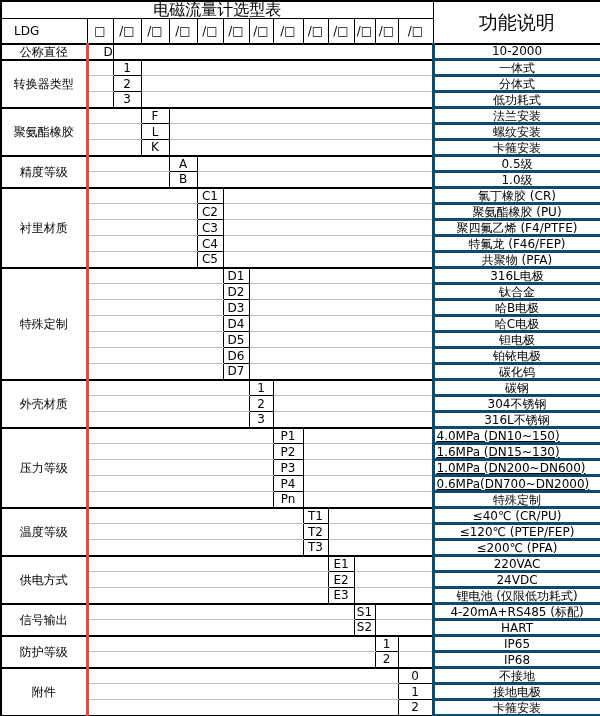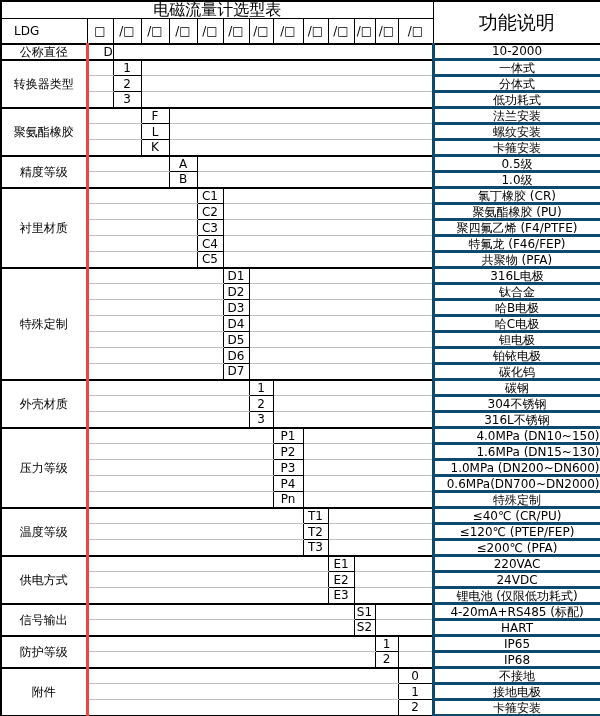--- a/index.html
+++ b/index.html
@@ -17,21 +17,21 @@
   .title-cell{border-bottom:1px solid #000;border-right:1px solid #000;font-size:16px;}
   .func-cell{font-size:19px;}
   .mpre{border-right:1px solid #000;text-align:left;padding-left:12px;font-size:12px;}
   .mbox{border:1px solid #000;font-size:12px;}
   .cat{border-right:3px solid #ef4444;font-size:12px;}
   .code{border:1px solid #000;}
   .desc{border:3px solid #0c4a6e;}
   .sp{border-bottom:1px solid #bfbfbf;}
   .gt{border-top:2px solid #000;}
   .dn{text-align:left;padding-left:15px;}
-  .left{text-align:right;padding-left:9px;}
+  .left{text-align:left;padding-left:2px;text-decoration:underline;}
 </style>
 </head>
 <body>
 
 <table class="sel">
   <colgroup>
     <col style="width:86px">
       <col style="width:26px">
       <col style="width:28px">
       <col style="width:28px">

